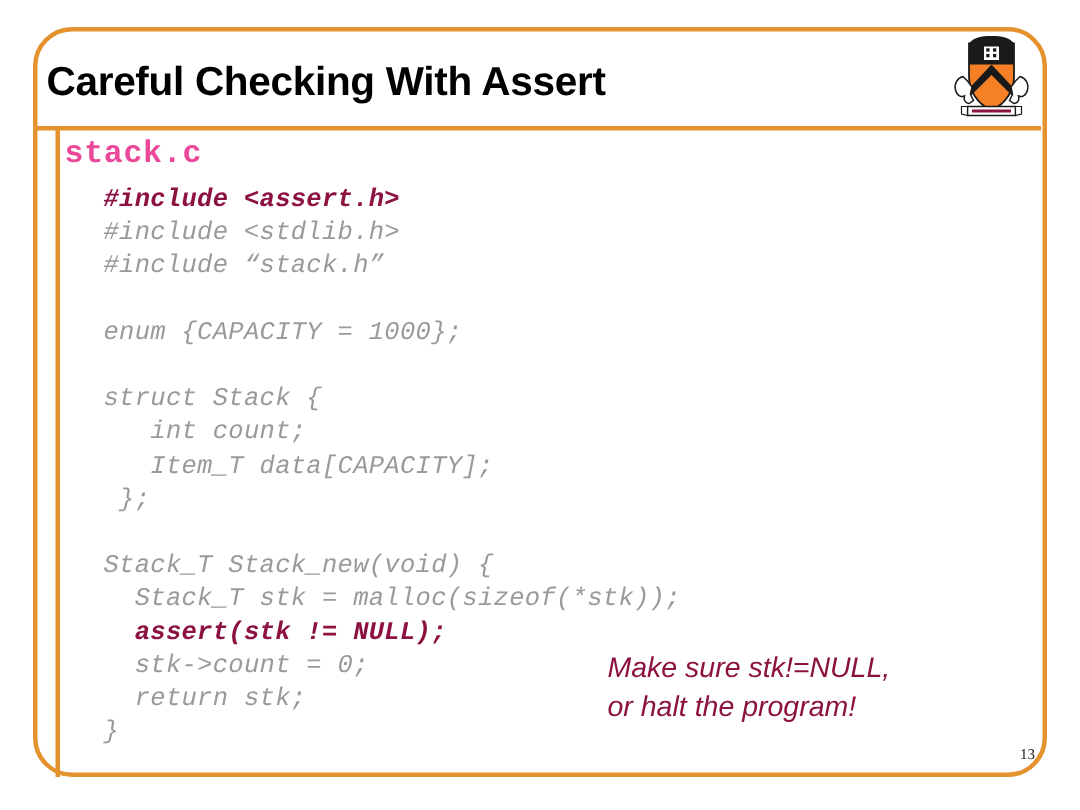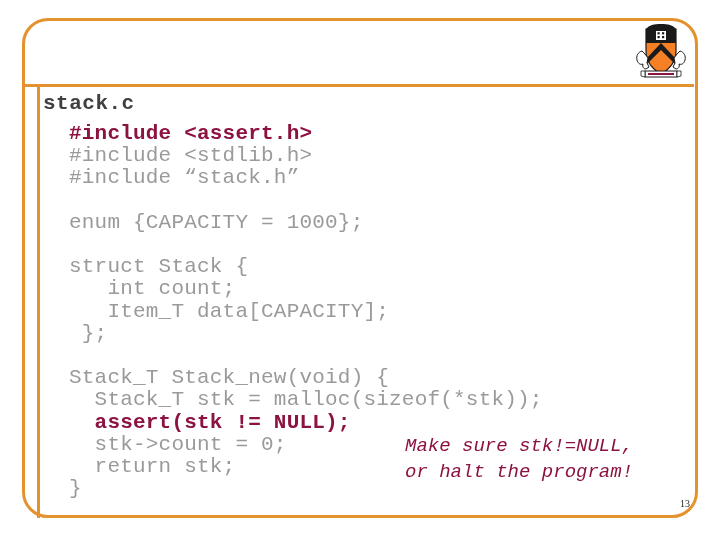--- a/index.html
+++ b/index.html
@@ -76,51 +76,52 @@
   }
 
   
   .filename {
     position: absolute;
     left: 43px;
     top: 92px;
     font-family: "Liberation Mono", "DejaVu Sans Mono", monospace;
     font-size: 21px;
     font-weight: bold;
-    color: #404040;
+    color: #ec4899;
     letter-spacing: 0.5px;
   }
 
   .code {
     position: absolute;
     left: 69px;
     top: 123px;
     font-family: "Liberation Mono", "DejaVu Sans Mono", monospace;
-    font-size: 21px;
+    font-size: 17px;
     line-height: 22.2px;
     color: #9a9a9a;
     white-space: pre;
     letter-spacing: 0.2px;
+    font-style: italic;
   }
   .code .hl {
     color: #8c1242;
     font-weight: bold;
   }
   .code .blank {
     display: block;
     height: 22.2px;
   }
   .code-line { display: block; }
 
   
   .annotation {
     position: absolute;
     left: 405px;
     top: 433px;
-    font-family: Liberation Mono, monospace;
+    font-family: Liberation Sans, sans-serif;
     font-style: italic;
     font-size: 19px;
     line-height: 26px;
     color: #8c1242;
     white-space: pre-line;
   }
 
   
   .page-number {
     position: absolute;
@@ -133,20 +134,21 @@
 </style>
 </head>
 <body>
 
 <div id="slide">
 
   <div class="frame"></div>
   <div class="title-rule"></div>
   <div class="body-rule"></div>
 
+  <div class="title">Careful Checking With Assert</div>
 
   <div class="logo">
     <svg viewBox="0 0 66 62" width="66" height="62" xmlns="http://www.w3.org/2000/svg">
 
       <path d="M18 8 H48 V30 C48 42 40 49 33 53 C26 49 18 42 18 30 Z" fill="#f58025" stroke="#1a1a1a" stroke-width="1.2"></path>
 
       <path d="M18 8 H48 V22 H18 Z" fill="#1a1a1a"></path>
 
       <path d="M18 8 C21 4 26 3 33 3 C40 3 45 4 48 8 Z" fill="#1a1a1a"></path>
 

